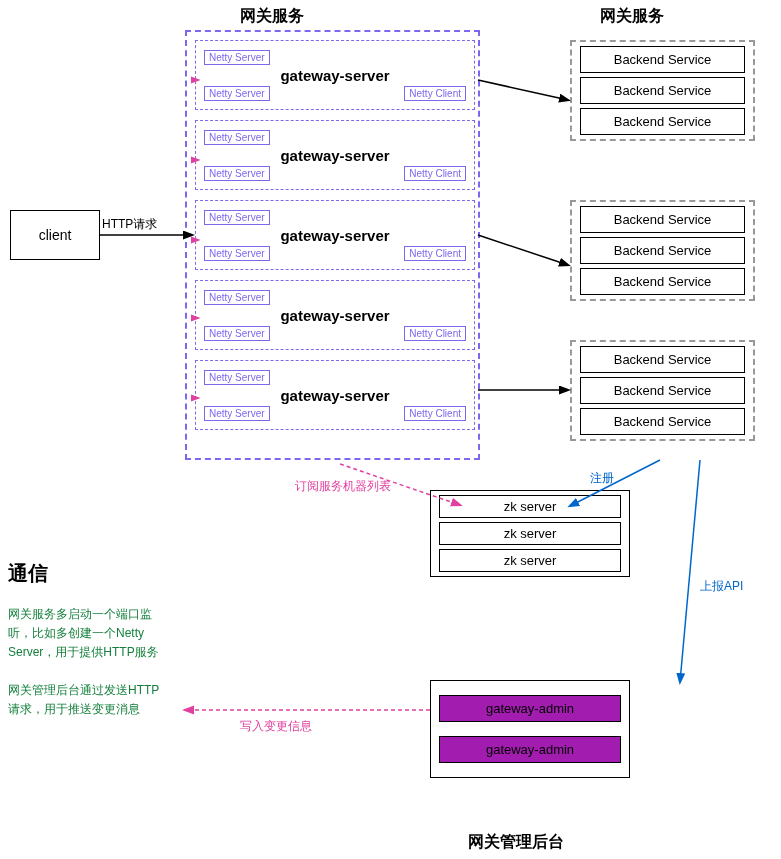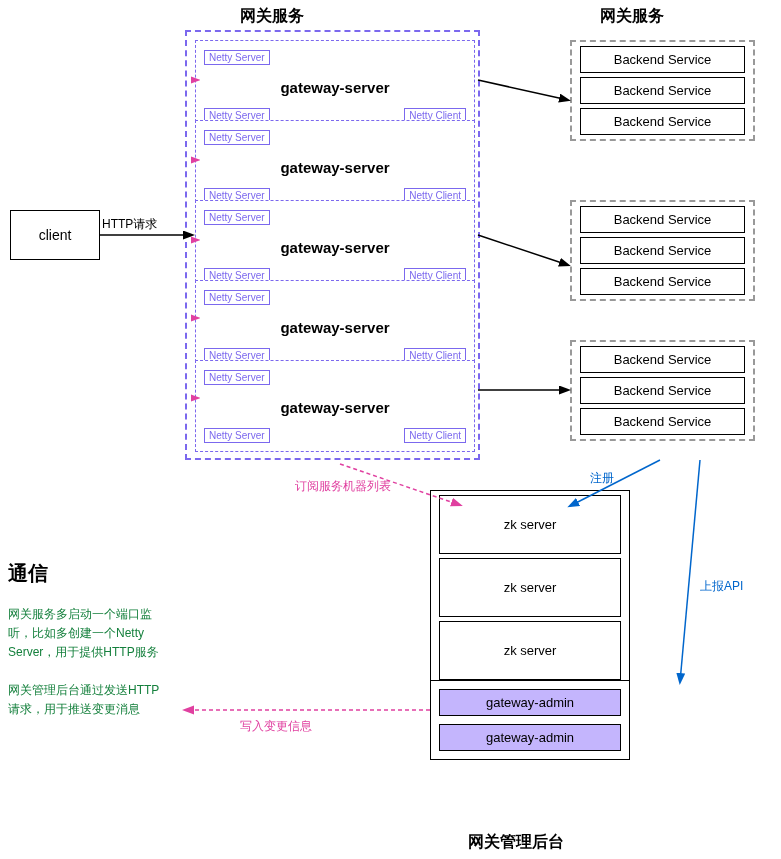--- a/index.html
+++ b/index.html
@@ -74,21 +74,21 @@
       color: #7b68ee;
       padding: 1px 4px;
       margin-bottom: 2px;
     }
 
     .gateway-server-label {
       font-size: 15px;
       font-weight: bold;
       text-align: center;
       display: block;
-      margin: 12px 0;
+      margin: 0 0;
     }
 
     .gateway-bottom-row {
       display: flex;
       justify-content: space-between;
       align-items: center;
       margin-top: 2px;
     }
 
     .netty-tag {
@@ -122,43 +122,43 @@
       left: 430px;
       top: 490px;
       width: 200px;
       border: 1.5px solid #000;
       background: #fff;
     }
 
     .zk-box {
       border: 1.5px solid #000;
       margin: 4px 8px;
-      padding: 21px 12px;
+      padding: 3px 12px;
       text-align: center;
       font-size: 13px;
       background: #fff;
     }
 
     
     .admin-outer {
       position: absolute;
       left: 430px;
       top: 680px;
       width: 200px;
       border: 1.5px solid #000;
       background: #fff;
     }
 
     .admin-box {
       border: 1.5px solid #000;
-      margin: 8px 8px;
+      margin: 14px 8px;
       padding: 5px 22px;
       text-align: center;
       font-size: 13px;
-      background: #c4b5fd;
+      background: #a21caf;
     }
 
     
     .arrows-svg {
       position: absolute;
       top: 0;
       left: 0;
       width: 781px;
       height: 859px;
       pointer-events: none;

